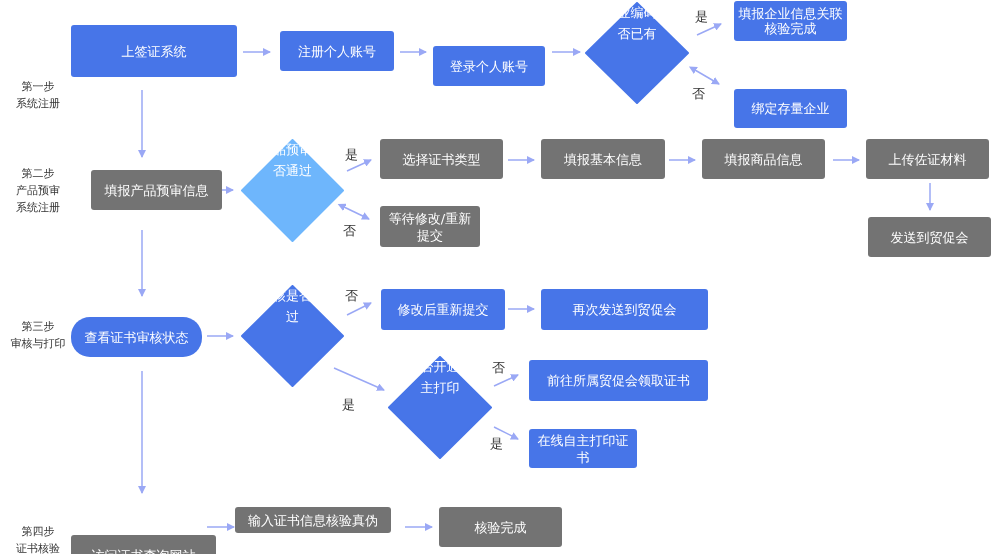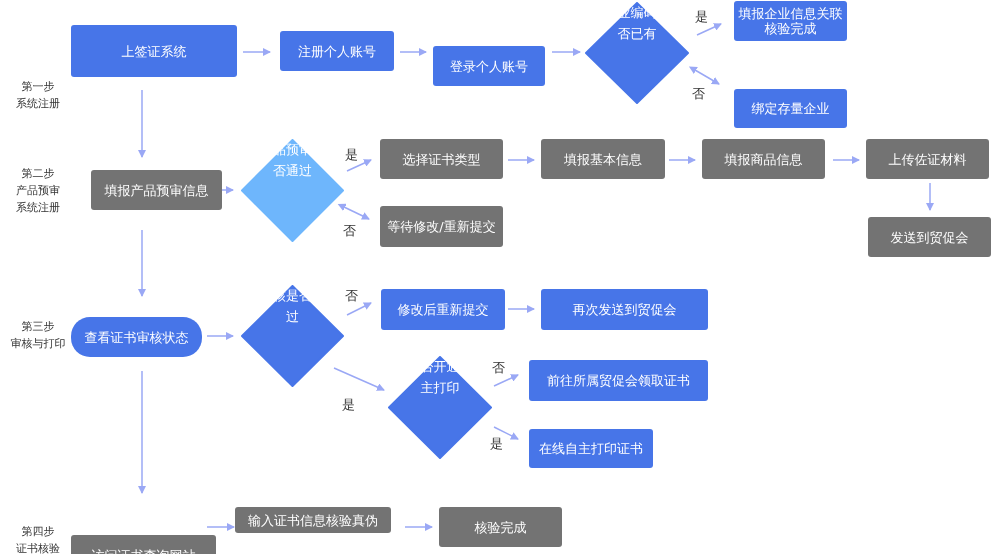--- a/index.html
+++ b/index.html
@@ -120,21 +120,21 @@
     </div>
 </div>
 <div class="yn" style="left:345px; top:146px;">是</div>
 <div class="yn" style="left:343px; top:222px;">否</div>
 
 <div class="box light" style="left:380px; top:139px; width:123px; height:40px;">选择证书类型</div>
 <div class="box light" style="left:541px; top:139px; width:124px; height:40px;">填报基本信息</div>
 <div class="box light" style="left:702px; top:139px; width:123px; height:40px;">填报商品信息</div>
 <div class="box light" style="left:866px; top:139px; width:123px; height:40px;">上传佐证材料</div>
 <div class="box light" style="left:868px; top:217px; width:123px; height:40px;">发送到贸促会</div>
-<div class="box light" style="left:380px; top:206px; width:123px; height:41px;">等待修改/重新提交</div>
+<div class="box light" style="left:380px; top:206px; width:100px; height:41px;">等待修改/重新提交</div>
 
 <div class="box dark" style="left:71px; top:317px; width:131px; height:40px;border-radius:19px;">查看证书审核状态</div>
 
 <div class="diamond-wrap" style="left:241px; top:285px; width:103px; height:102px;">
   <svg class="shape" viewBox="0 0 103 102">
       <polygon points="51.5,1 102,51 51.5,101 1,51" fill="#4775e8" stroke="#4775e8" stroke-linejoin="round" stroke-width="2"></polygon>
     </svg>
   <div class="txt">
       <div>
     <div>审核是否通</div>
@@ -156,17 +156,17 @@
       <div>
     <div>是否开通自</div>
     <div>主打印</div>
   </div>
     </div>
 </div>
 <div class="yn" style="left:492px; top:359px;">否</div>
 <div class="yn" style="left:490px; top:435px;">是</div>
 
 <div class="box dark" style="left:529px; top:360px; width:179px; height:41px;">前往所属贸促会领取证书</div>
-<div class="box dark" style="left:529px; top:429px; width:124px; height:39px;">在线自主打印证书</div>
+<div class="box dark" style="left:529px; top:429px; width:108px; height:39px;">在线自主打印证书</div>
 
 <div class="box light" style="left:71px; top:535px; width:145px; height:40px;">访问证书查询网站</div>
 <div class="box light" style="left:235px; top:507px; width:156px; height:26px;text-align:center;">输入证书信息核验真伪</div>
 <div class="box light" style="left:439px; top:507px; width:123px; height:40px;">核验完成</div>
 
 </body></html>

